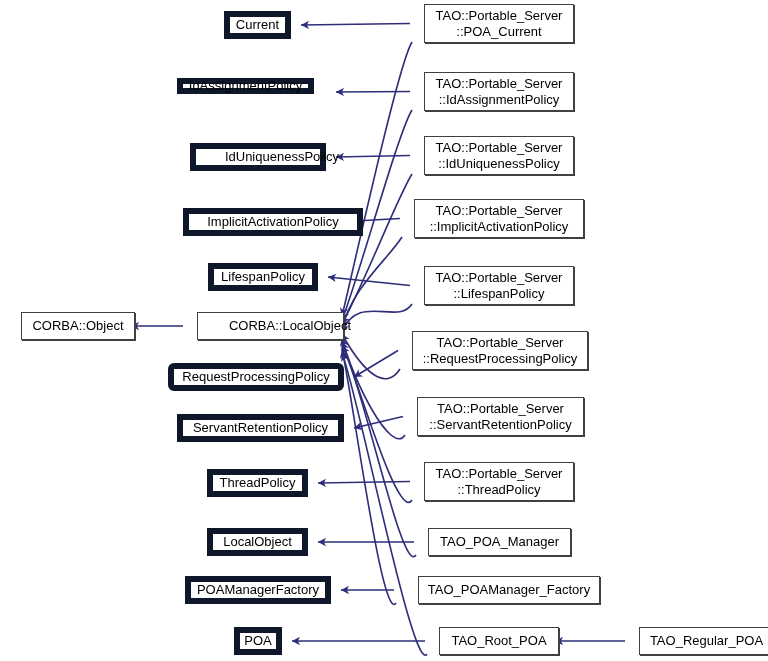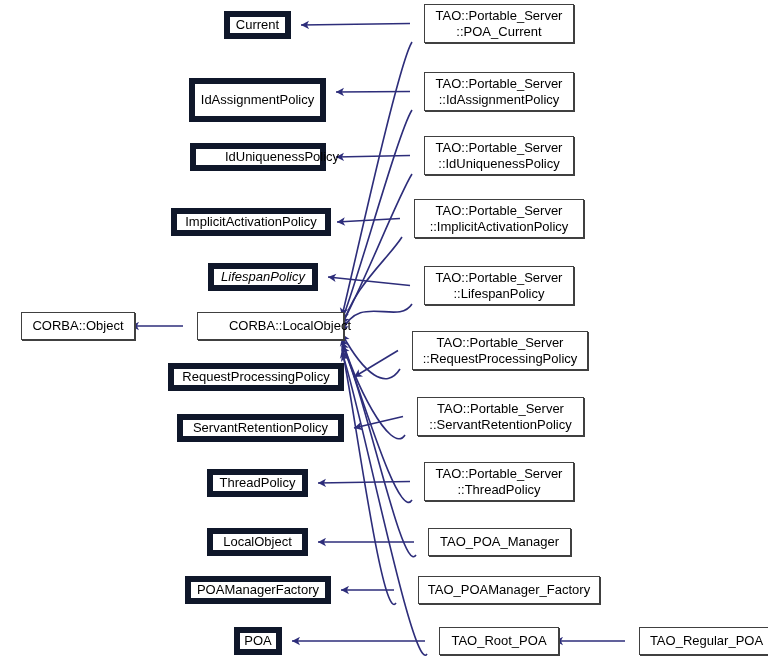--- a/index.html
+++ b/index.html
@@ -130,25 +130,25 @@
         <path d="M396,603 C382,625 352,390 342,350" stroke="#2d2d7a" stroke-width="1.6" fill="none" marker-end="url(#arrowhead)"></path>
       </g>
       <g>
         <path d="M427,654 C413,676 358,393 342,353" stroke="#2d2d7a" stroke-width="1.6" fill="none" marker-end="url(#arrowhead)"></path>
       </g>
     </svg>
   <div id="node-layer">
       <div class="node strong" style="left: 7px; top: 312px; width: 114px; height: 28px;"><span class="node-label">CORBA::Object</span></div>
       <div class="node strong" style="left: 183px; top: 312px; width: 147px; height: 28px; padding-left: 39px;"><span class="node-label">CORBA::LocalObject</span></div>
       <div class="node base" style="left: 224px; top: 11px; width: 67px; height: 28px;"><span class="node-label">Current</span></div>
-      <div class="node base" style="left: 189px; top: 78px; width: 137px; height: 44px;"><span class="node-label">IdAssignmentPolicy</span></div>
+      <div class="node base" style="left: 177px; top: 78px; width: 137px; height: 16px;"><span class="node-label">IdAssignmentPolicy</span></div>
       <div class="node base" style="left: 190px; top: 143px; width: 136px; height: 28px; padding-left: 48px;"><span class="node-label">IdUniquenessPolicy</span></div>
-      <div class="node base" style="left: 171px; top: 208px; width: 160px; height: 28px;"><span class="node-label">ImplicitActivationPolicy</span></div>
-      <div class="node base" style="left: 208px; top: 263px; width: 110px; height: 28px; font-style: italic;"><span class="node-label">LifespanPolicy</span></div>
-      <div class="node base" style="left: 168px; top: 363px; width: 176px; height: 28px;"><span class="node-label">RequestProcessingPolicy</span></div>
+      <div class="node base" style="left: 183px; top: 208px; width: 180px; height: 28px;"><span class="node-label">ImplicitActivationPolicy</span></div>
+      <div class="node base" style="left: 208px; top: 263px; width: 110px; height: 28px;"><span class="node-label">LifespanPolicy</span></div>
+      <div class="node base" style="left: 168px; top: 363px; width: 176px; height: 28px; border-radius: 6px;"><span class="node-label">RequestProcessingPolicy</span></div>
       <div class="node base" style="left: 177px; top: 414px; width: 167px; height: 28px;"><span class="node-label">ServantRetentionPolicy</span></div>
       <div class="node base" style="left: 207px; top: 469px; width: 101px; height: 28px;"><span class="node-label">ThreadPolicy</span></div>
       <div class="node base" style="left: 207px; top: 528px; width: 101px; height: 28px;"><span class="node-label">LocalObject</span></div>
       <div class="node base" style="left: 185px; top: 576px; width: 146px; height: 28px;"><span class="node-label">POAManagerFactory</span></div>
       <div class="node base" style="left: 234px; top: 627px; width: 48px; height: 28px;"><span class="node-label">POA</span></div>
       <div class="node strong" style="left: 410px; top: 4px; width: 150px; height: 39px;"><span class="node-label">TAO::Portable_Server
 ::POA_Current</span></div>
       <div class="node strong" style="left: 410px; top: 72px; width: 150px; height: 39px;"><span class="node-label">TAO::Portable_Server
 ::IdAssignmentPolicy</span></div>
       <div class="node strong" style="left: 410px; top: 136px; width: 150px; height: 39px;"><span class="node-label">TAO::Portable_Server

